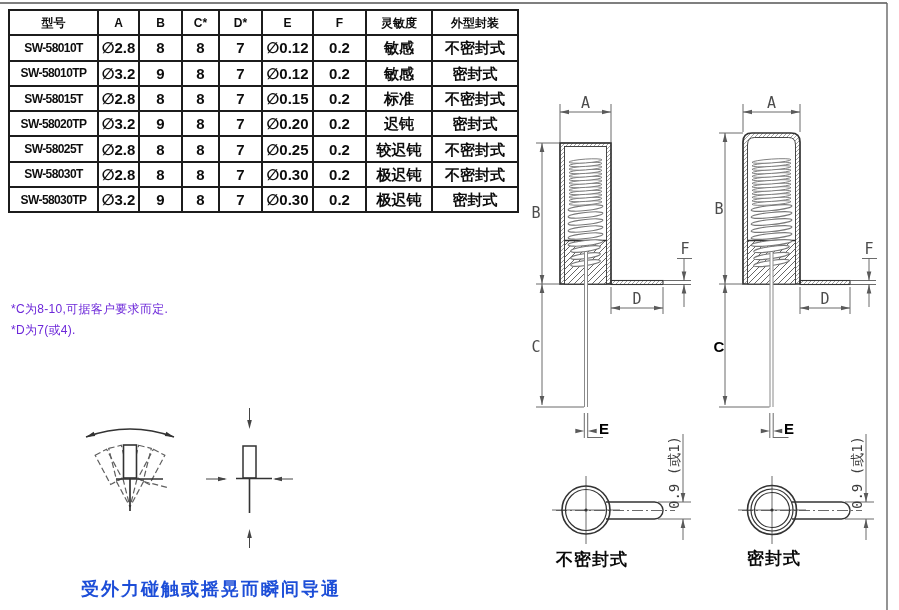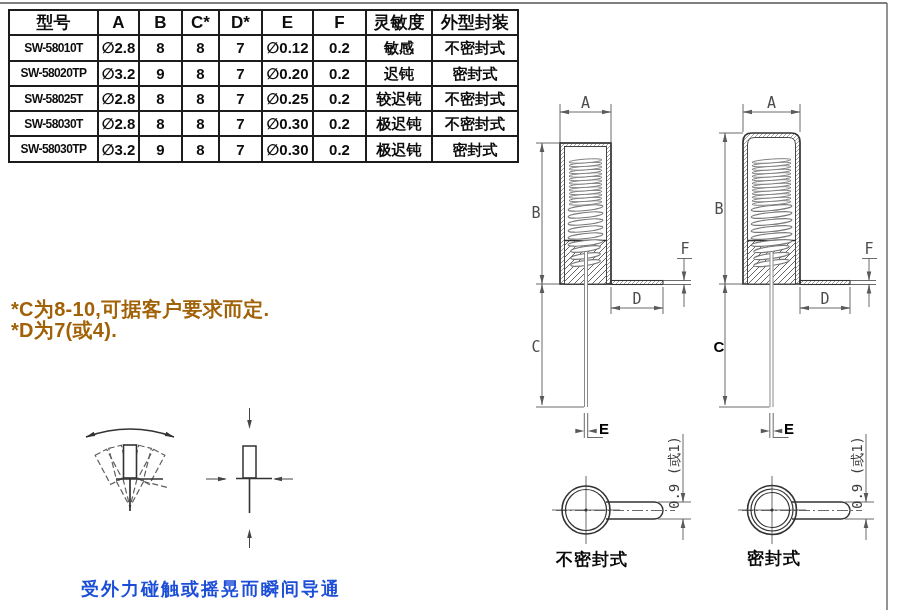--- a/index.html
+++ b/index.html
@@ -6,24 +6,24 @@
   .page{position:relative;width:899px;height:610px;background:#ffffff;overflow:hidden;
         font-family:"Liberation Sans","DejaVu Sans",sans-serif;color:#111;}
   svg{position:absolute;left:0;top:0;}
   
   table.spec{position:absolute;left:8px;top:9px;border-collapse:collapse;table-layout:fixed;
              background:#fff;}
   table.spec th,table.spec td{border:2px solid #1c1c1c;padding:0;text-align:center;
              height:23.3px;font-weight:bold;font-size:15px;line-height:1;color:#0d0d0d;
              overflow:hidden;white-space:nowrap;}
   table.spec td.c0{font-size:12px;letter-spacing:-0.6px;}
-  table.spec th{font-size:17px;}
+  table.spec th{font-size:12px;}
   
-  .notes{position:absolute;left:11px;top:299px;font-size:20px;line-height:21px;
-         color:#a16207;font-weight:700;letter-spacing:0.3px;}
+  .notes{position:absolute;left:11px;top:299px;font-size:12px;line-height:21px;
+         color:#6d28d9;font-weight:400;letter-spacing:0.3px;}
   .view-label{position:absolute;font-size:17px;font-weight:bold;color:#0a0a0a;
               text-align:center;letter-spacing:1px;}
   .lbl-unsealed{left:552px;top:548px;width:80px;}
   .lbl-sealed{left:742px;top:547px;width:64px;}
   .caption{position:absolute;left:81px;top:577px;font-size:18px;font-weight:bold;
            letter-spacing:2px;color:#1d4ed8;}
   
   text.dimlbl{font-family:"DejaVu Sans Mono","Liberation Mono",monospace;
               font-size:15px;fill:#4c4c4c;}
   text.dimbold{font-family:"Liberation Sans","DejaVu Sans",sans-serif;
@@ -297,20 +297,42 @@
           <td class="c1">∅2.8</td>
           <td class="c2">8</td>
           <td class="c3">8</td>
           <td class="c4">7</td>
           <td class="c5">∅0.12</td>
           <td class="c6">0.2</td>
           <td class="c7">敏感</td>
           <td class="c8">不密封式</td>
         </tr>
         <tr>
+          <td class="c0">SW-58010TP</td>
+          <td class="c1">∅3.2</td>
+          <td class="c2">9</td>
+          <td class="c3">8</td>
+          <td class="c4">7</td>
+          <td class="c5">∅0.12</td>
+          <td class="c6">0.2</td>
+          <td class="c7">敏感</td>
+          <td class="c8">密封式</td>
+        </tr>
+        <tr>
+          <td class="c0">SW-58015T</td>
+          <td class="c1">∅2.8</td>
+          <td class="c2">8</td>
+          <td class="c3">8</td>
+          <td class="c4">7</td>
+          <td class="c5">∅0.15</td>
+          <td class="c6">0.2</td>
+          <td class="c7">标准</td>
+          <td class="c8">不密封式</td>
+        </tr>
+        <tr>
           <td class="c0">SW-58020TP</td>
           <td class="c1">∅3.2</td>
           <td class="c2">9</td>
           <td class="c3">8</td>
           <td class="c4">7</td>
           <td class="c5">∅0.20</td>
           <td class="c6">0.2</td>
           <td class="c7">迟钝</td>
           <td class="c8">密封式</td>
         </tr>

